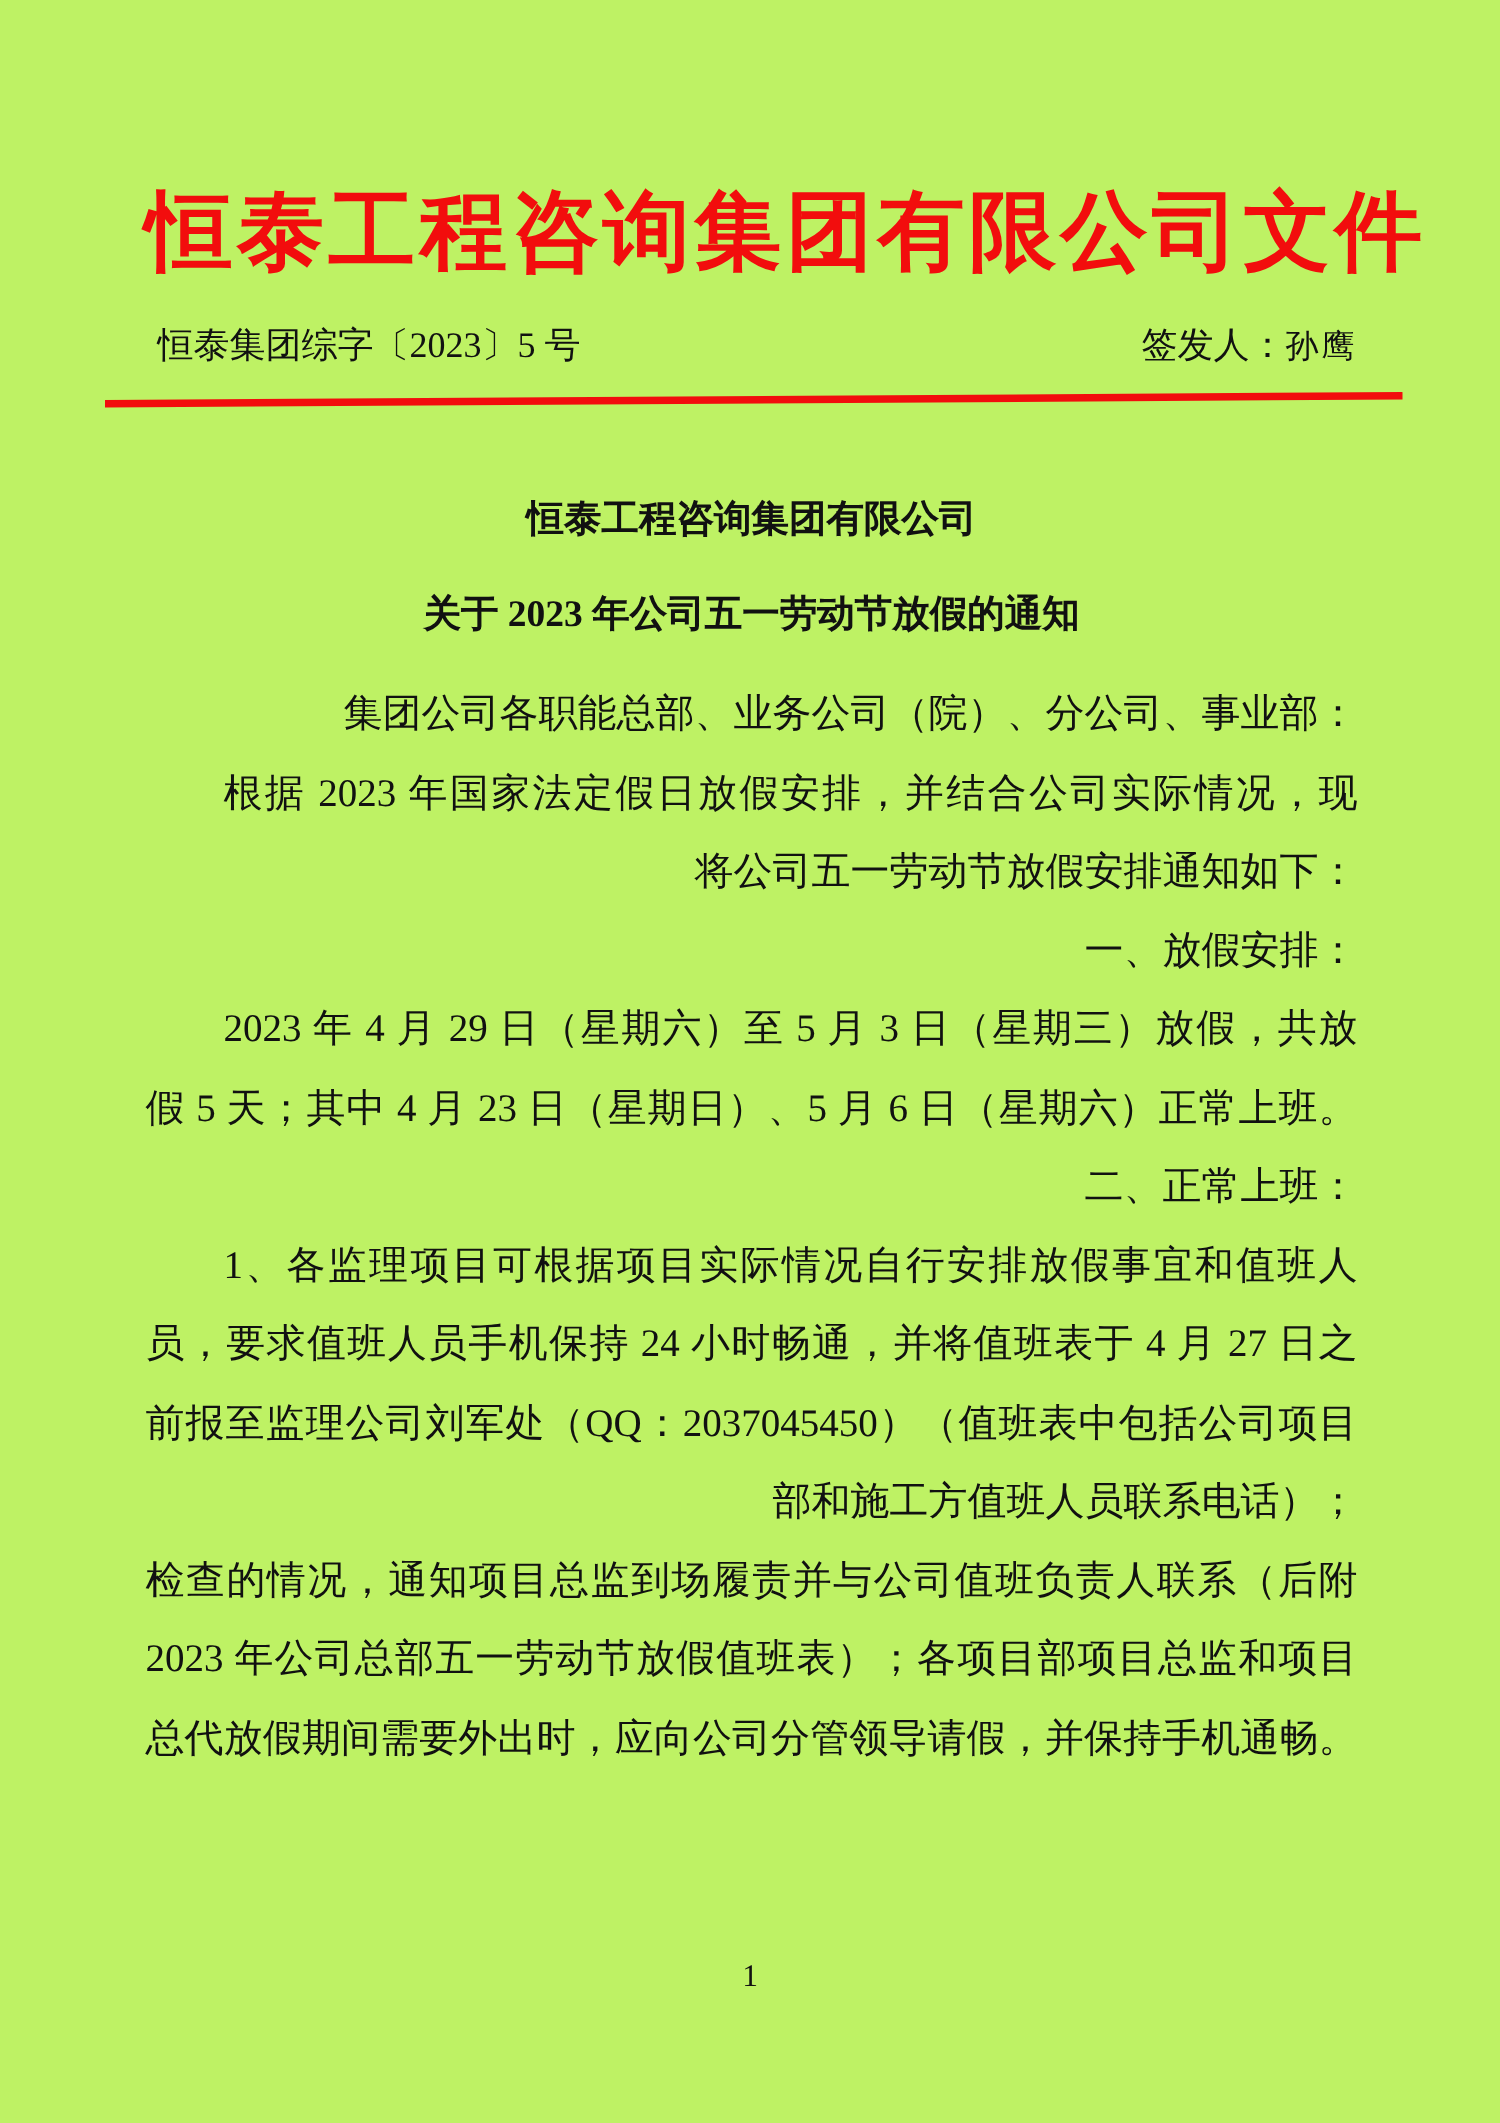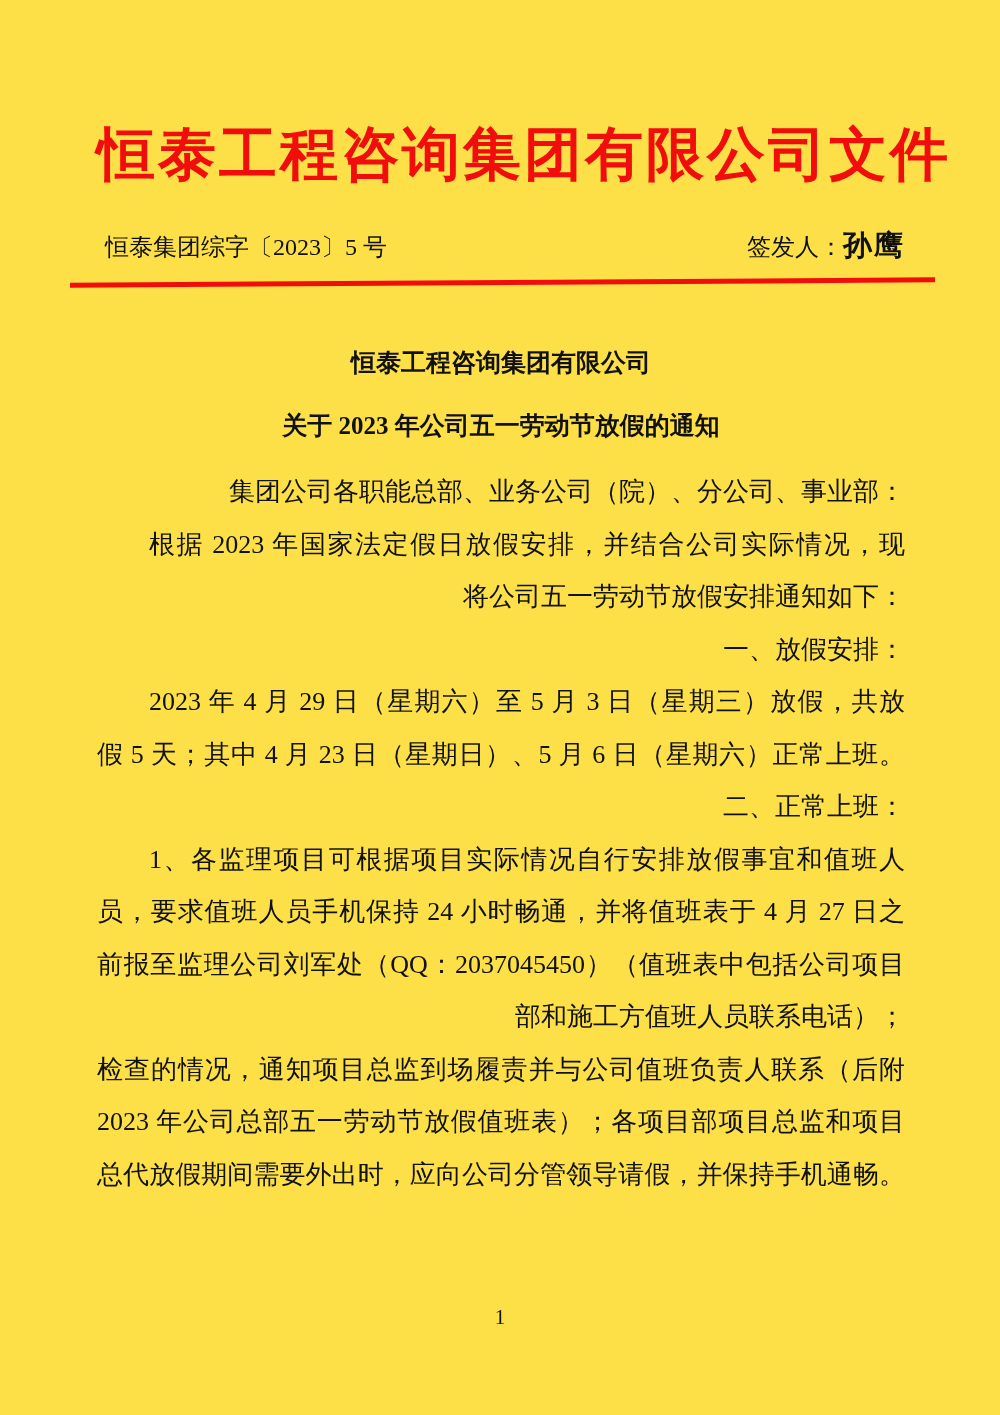--- a/index.html
+++ b/index.html
@@ -5,51 +5,51 @@
   html, body {
     margin: 0;
     padding: 0;
     background: #ffffff;
   }
   .page {
     position: relative;
     width: 1000px;
     height: 1415px;
     margin: 0 auto;
-    background: #fde047;
+    background: #bef264;
     font-family: "Liberation Serif", "DejaVu Serif", serif;
     color: #111111;
     overflow: hidden;
     box-sizing: border-box;
     padding: 0 95px 0 97px;
   }
   
   .masthead {
     margin-top: 112px;
     font-size: 58px;
     line-height: 86px;
     font-weight: bold;
     text-align: center;
     letter-spacing: 3px;
     color: #f20d0d;
     white-space: nowrap;
   }
   .docmeta {
-    margin-top: 30px;
+    margin-top: 16px;
     display: flex;
     justify-content: space-between;
     align-items: baseline;
     font-size: 24px;
     line-height: 34px;
     padding-left: 8px;
     text-align: right;
   }
   .issuer-name {
-    font-weight: bold;
-    font-size: 29px;
+    font-weight: normal;
+    font-size: 22px;
     letter-spacing: 2px;
   }
   .red-rule {
     height: 5px;
     background: #f20d0d;
     margin: 16px -30px 0 -27px;
     transform: rotate(-0.35deg);
   }
   
   .title-block {

